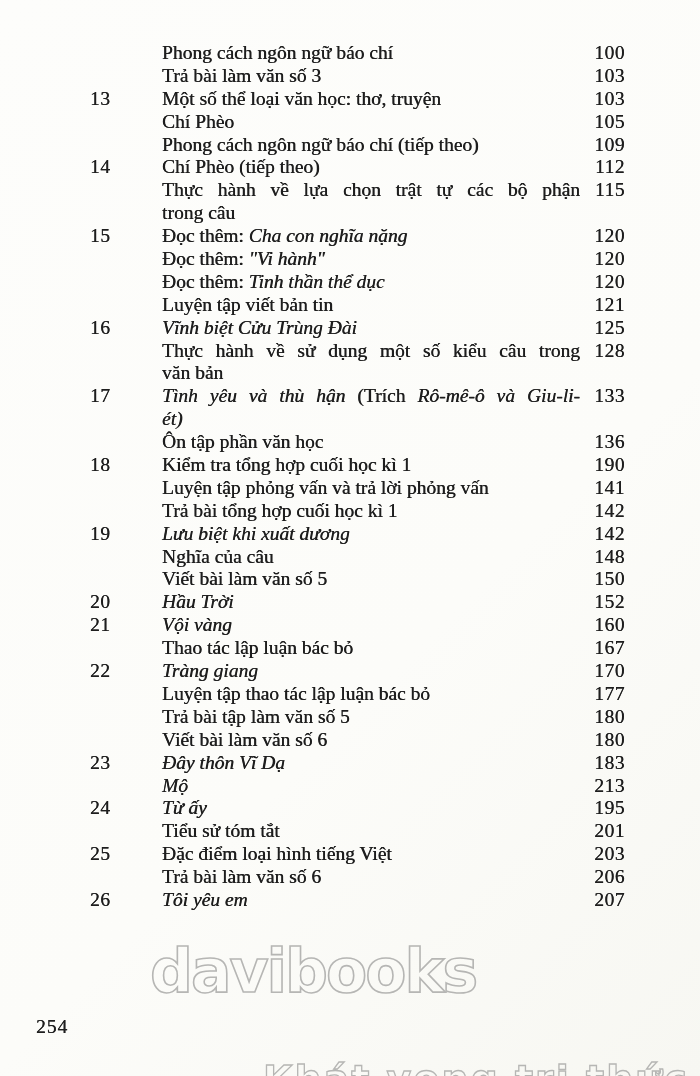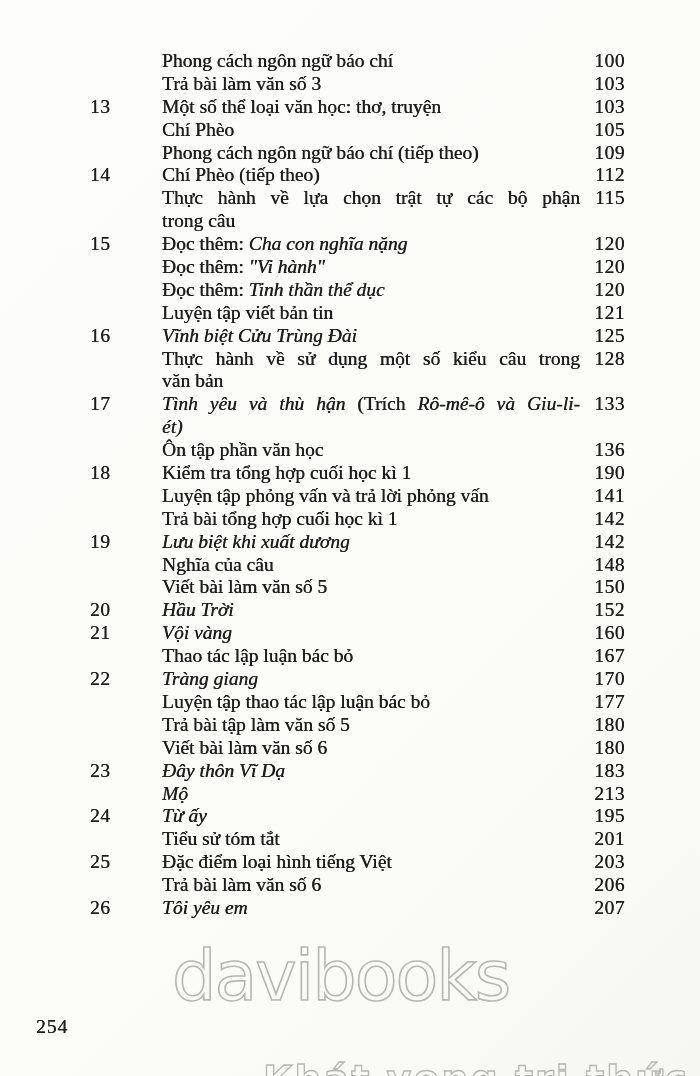--- a/index.html
+++ b/index.html
@@ -14,21 +14,20 @@
     width: 700px; height: 1076px;
     background: linear-gradient(135deg, #fdfdfb 0%, #fcfcf9 60%, #f7f7f2 100%);
     color: #1e1e1e;
     overflow: hidden;
   }
   
   .toc {
     position: absolute;
     left: 0; top: 42px;
     width: 700px;
-    margin-top: 8px;
   }
   .row {
     position: relative;
     height: 22.9px;
     font-size: 19.5px;
     line-height: 22.9px;
     text-shadow: 0.35px 0 currentColor; 
   }
   .week {
     position: absolute;
@@ -64,26 +63,25 @@
     letter-spacing: 1px;
     text-shadow: 0.35px 0 currentColor;
     margin-top: 28px;
   }
   
   .watermark { position: absolute; left: 0; top: 0; width: 700px; height: 1076px; }
   .wm1 {
     position: absolute;
     left: 150px; top: 941px;
     font-family: "DejaVu Sans", "Liberation Sans", sans-serif;
-    font-weight: 400;
-    font-size: 70px;
+    font-weight: 700;
+    font-size: 60px;
     line-height: 1;
     letter-spacing: -2px;
     color: transparent;
-    margin-left: 22px;
     -webkit-text-stroke: 1.6px #b6b6b4;
   }
   .wm2 {
     position: absolute;
     left: 263px; top: 1028px;
     font-family: "DejaVu Sans", "Liberation Sans", sans-serif;
     font-weight: 700;
     font-size: 38px;
     line-height: 1;
     letter-spacing: 2px;

